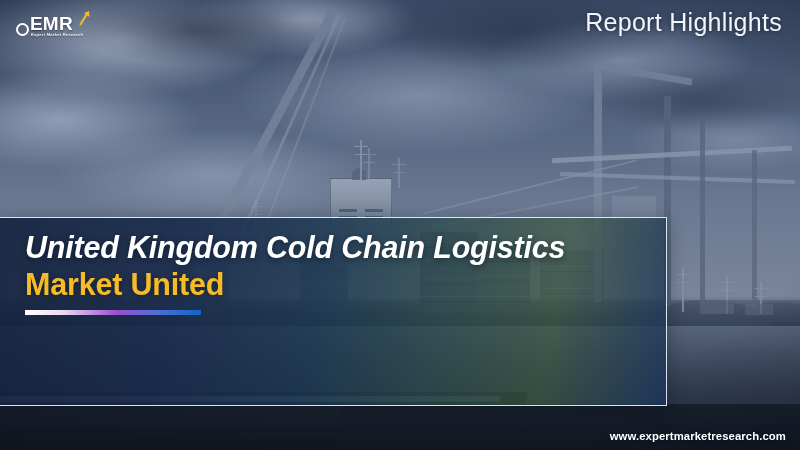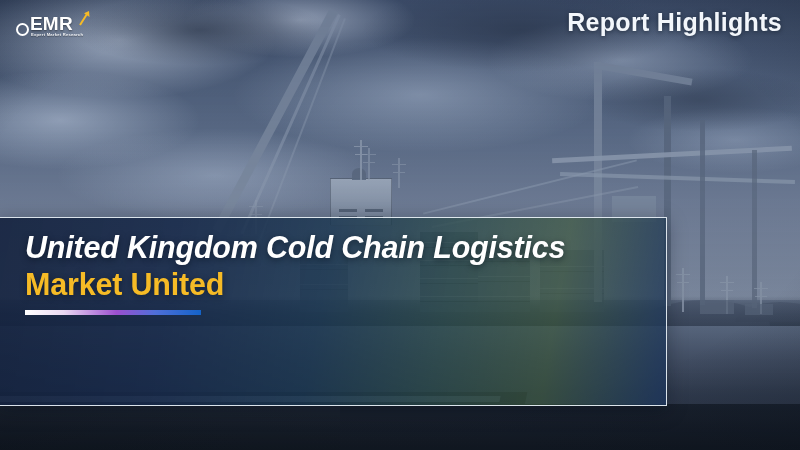--- a/index.html
+++ b/index.html
@@ -135,21 +135,21 @@
   }
   .logo-tag {
     position:absolute; left:15px; top:24px;
     font-size:4.1px; font-weight:700; letter-spacing:.25px;
     color:rgba(255,255,255,.92); white-space:nowrap;
     text-shadow:0 1px 1px rgba(0,0,0,.4);
   }
 
   .report-highlights {
     position:absolute; right:18px; top:8px;
-    font-size:25px; font-weight:700; letter-spacing:.3px;
+    font-size:25px; font-weight:400; letter-spacing:.3px;
     color:#f2f6fb;
     text-shadow:0 1px 4px rgba(10,18,30,.55);
   }
 
   
   .panel {
     position:absolute; left:-3px; top:217px; width:670px; height:189px;
     border:1.5px solid rgba(236,243,250,.92);
     background:
       linear-gradient(100deg,
@@ -289,14 +289,15 @@
   </div>
 
   <div class="panel">
     <div class="panel-inner">
       <div class="title">United Kingdom Cold Chain Logistics</div>
       <div class="subtitle">Market United</div>
       <div class="divider"></div>
     </div>
   </div>
 
+  <div class="footer-url">www.expertmarketresearch.com</div>
 
 </div>
 
 </body></html>

